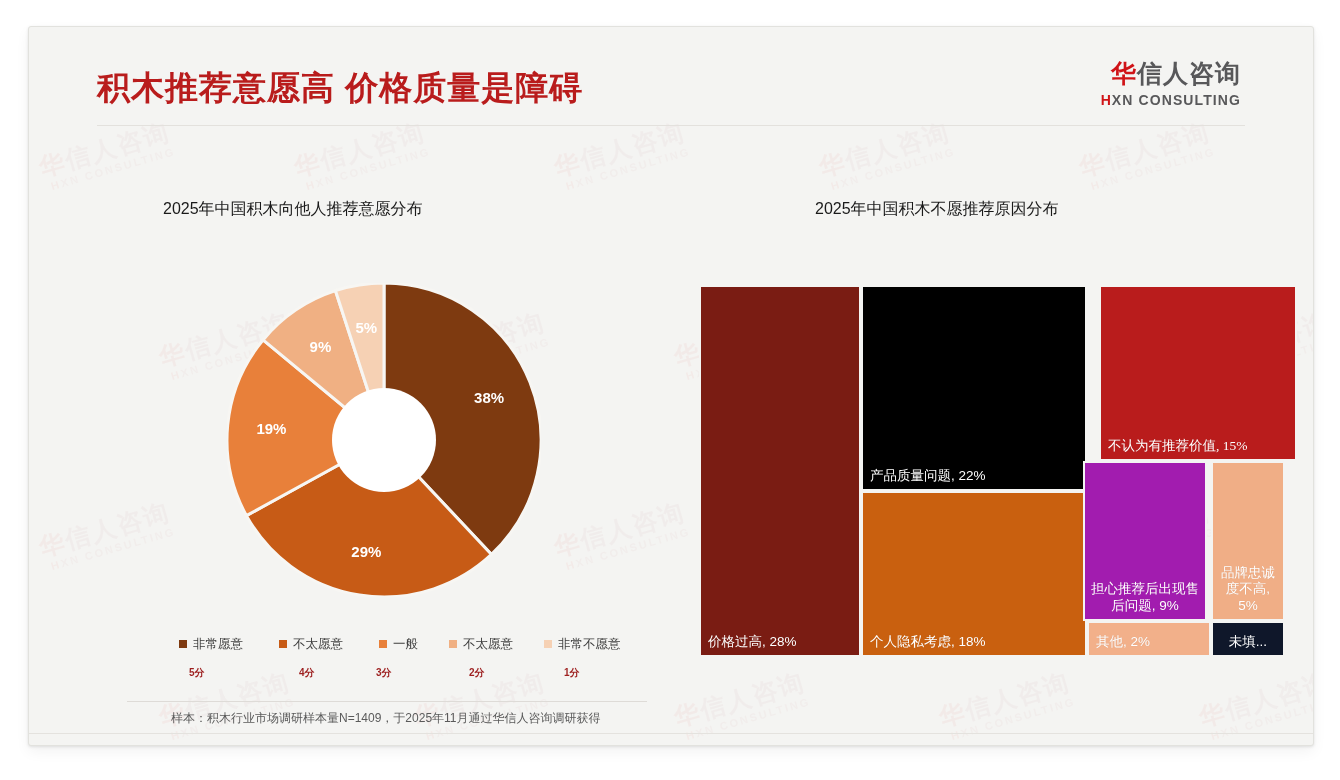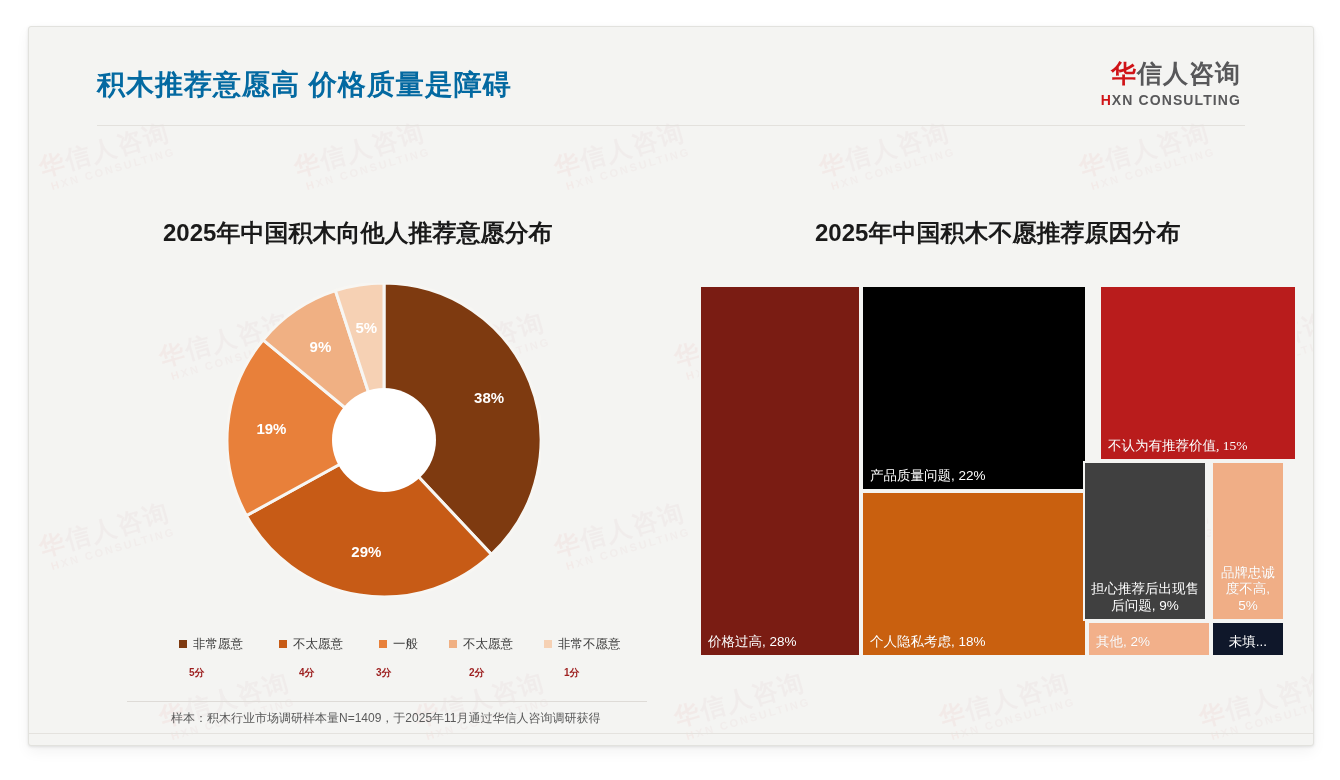--- a/index.html
+++ b/index.html
@@ -68,24 +68,24 @@
     position: absolute;
     left: 0; top: 0;
     width: 100%;
     height: 100px;
     z-index: 3;
   }
   .page-title {
     position: absolute;
     left: 68px;
     top: 44px;
-    font-size: 28px;
+    font-size: 33px;
     font-weight: 700;
     letter-spacing: 1px;
-    color: #0369a1;
+    color: #b91c1c;
     line-height: 1;
     white-space: nowrap;
   }
   .title-rule {
     position: absolute;
     left: 68px;
     top: 98px;
     width: 1148px;
     height: 1px;
     background: #e3e1dd;
@@ -111,27 +111,26 @@
     font-weight: 700;
     letter-spacing: 1.1px;
     color: #58585a;
     white-space: nowrap;
   }
   .logo-en .red { color: #d01317; }
 
   
   .panel-title {
     position: absolute;
-    font-size: 24px;
-    font-weight: 700;
+    font-size: 16px;
+    font-weight: 400;
     color: #1a1a1a;
     line-height: 1;
     white-space: nowrap;
     z-index: 3;
-    margin-top: 20px;
   }
   #title-left  { left: 134px; top: 174px; }
   #title-right { left: 786px; top: 174px; }
 
   
   .donut-wrap {
     position: absolute;
     left: 198px;
     top: 256px;
     width: 314px;
@@ -405,21 +404,21 @@
         </div>
         <div class="tm-cell" style="left: 162px; top: 0px; width: 226px; height: 206px; background: #000000;">
           <div class="tm-label">产品质量问题, 22%</div>
         </div>
         <div class="tm-cell" style="left: 162px; top: 206px; width: 226px; height: 166px; background: rgb(201, 96, 15);">
           <div class="tm-label">个人隐私考虑, 18%</div>
         </div>
         <div class="tm-cell" style="left: 400px; top: 0px; width: 198px; height: 176px; background: #b91c1c; font-family: Liberation Serif, serif;">
           <div class="tm-label">不认为有推荐价值, 15%</div>
         </div>
-        <div class="tm-cell" style="left: 384px; top: 176px; width: 124px; height: 160px; background: #404040;">
+        <div class="tm-cell" style="left: 384px; top: 176px; width: 124px; height: 160px; background: #a21caf;">
           <div class="tm-label center">担心推荐后出现售后问题, 9%</div>
         </div>
         <div class="tm-cell" style="left: 512px; top: 176px; width: 74px; height: 160px; background: rgb(240, 174, 134);">
           <div class="tm-label center">品牌忠诚度不高, 5%</div>
         </div>
         <div class="tm-cell" style="left: 388px; top: 336px; width: 124px; height: 36px; background: rgb(242, 176, 138);">
           <div class="tm-label">其他, 2%</div>
         </div>
         <div class="tm-cell" style="left: 512px; top: 336px; width: 74px; height: 36px; background: #0f172a;">
           <div class="tm-label center">未填...</div>

